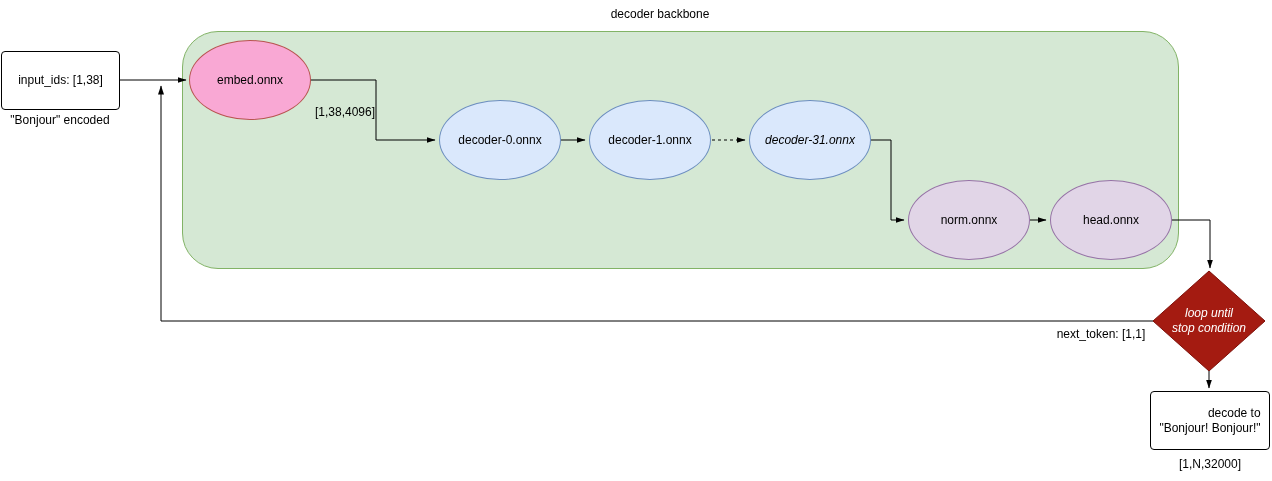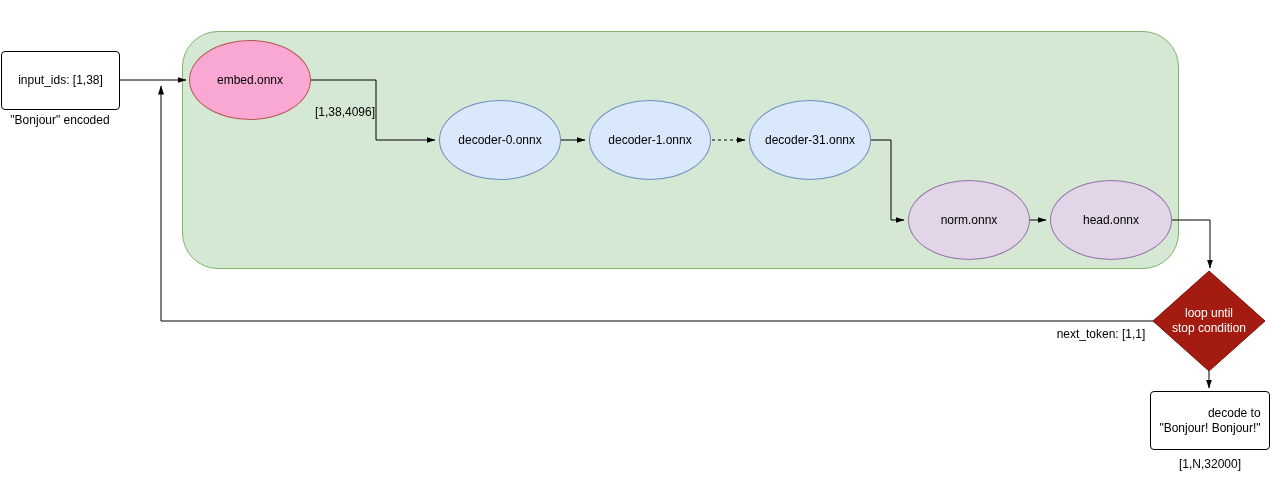--- a/index.html
+++ b/index.html
@@ -17,30 +17,31 @@
     text-align:center;box-sizing:border-box;line-height:1.2;
   }
   .rectnode{background:#ffffff;border:1px solid #000000;border-radius:4px;}
   .ellipse{border-radius:50%;}
   .ellipse.pink{background:#f9a8d4;border:1px solid #b85450;}
   .ellipse.blue{background:#dae8fc;border:1px solid #6c8ebf;}
   .ellipse.purple{background:#e1d5e7;border:1px solid #9673a6;}
   .floating-label{position:absolute;text-align:center;white-space:nowrap;}
   .diamond-label{
     position:absolute;left:1149px;top:306px;width:120px;text-align:center;
-    color:#ffffff;white-space:pre-line;line-height:1.25;
+    color:#ffffff;white-space:pre-line;line-height:1.25;font-style:italic;
   }
   .multiline{white-space:pre-line;text-align:right;}
 </style>
 </head>
 <body>
 
 <div id="canvas">
 
   <div class="container-box"></div>
+  <div class="floating-label" style="left:560px;top:7px;width:200px;">decoder backbone</div>
 
   <svg id="edges" viewBox="0 0 1272 481">
     <defs>
       <marker id="arrow" markerWidth="10" markerHeight="8" refX="8.5" refY="3" orient="auto" markerUnits="userSpaceOnUse">
         <path d="M0,0 L9,3 L0,6 z" fill="#000"></path>
       </marker>
     </defs>
     <path d="M120,80 L186,80" stroke="#000" fill="none" marker-end="url(#arrow)"></path>
     <path d="M1153,321 L161,321 L161,86" stroke="#000" fill="none" marker-end="url(#arrow)"></path>
     <path d="M310,80 L376,80 L376,140 L435,140" stroke="#000" fill="none" marker-end="url(#arrow)"></path>
@@ -62,21 +63,21 @@
     <span>embed.onnx</span>
   </div>
   <div class="floating-label" style="left:305px;top:96px;width:80px;margin-top:9px;">[1,38,4096]</div>
 
   <div class="node ellipse blue" style="left:439px;top:100px;width:122px;height:80px;">
     <span>decoder-0.onnx</span>
   </div>
   <div class="node ellipse blue" style="left:589px;top:100px;width:122px;height:80px;">
     <span>decoder-1.onnx</span>
   </div>
-  <div class="node ellipse blue" style="left:749px;top:100px;width:122px;height:80px;">
+  <div class="node ellipse blue" style="left:749px;top:100px;width:122px;height:80px;font-style:italic;">
     <span>decoder-31.onnx</span>
   </div>
 
   <div class="node ellipse purple" style="left:1050px;top:180px;width:122px;height:80px;">
     <span>head.onnx</span>
   </div>
   <div class="node ellipse purple" style="left:908px;top:180px;width:122px;height:80px;">
     <span>norm.onnx</span>
   </div>
 

